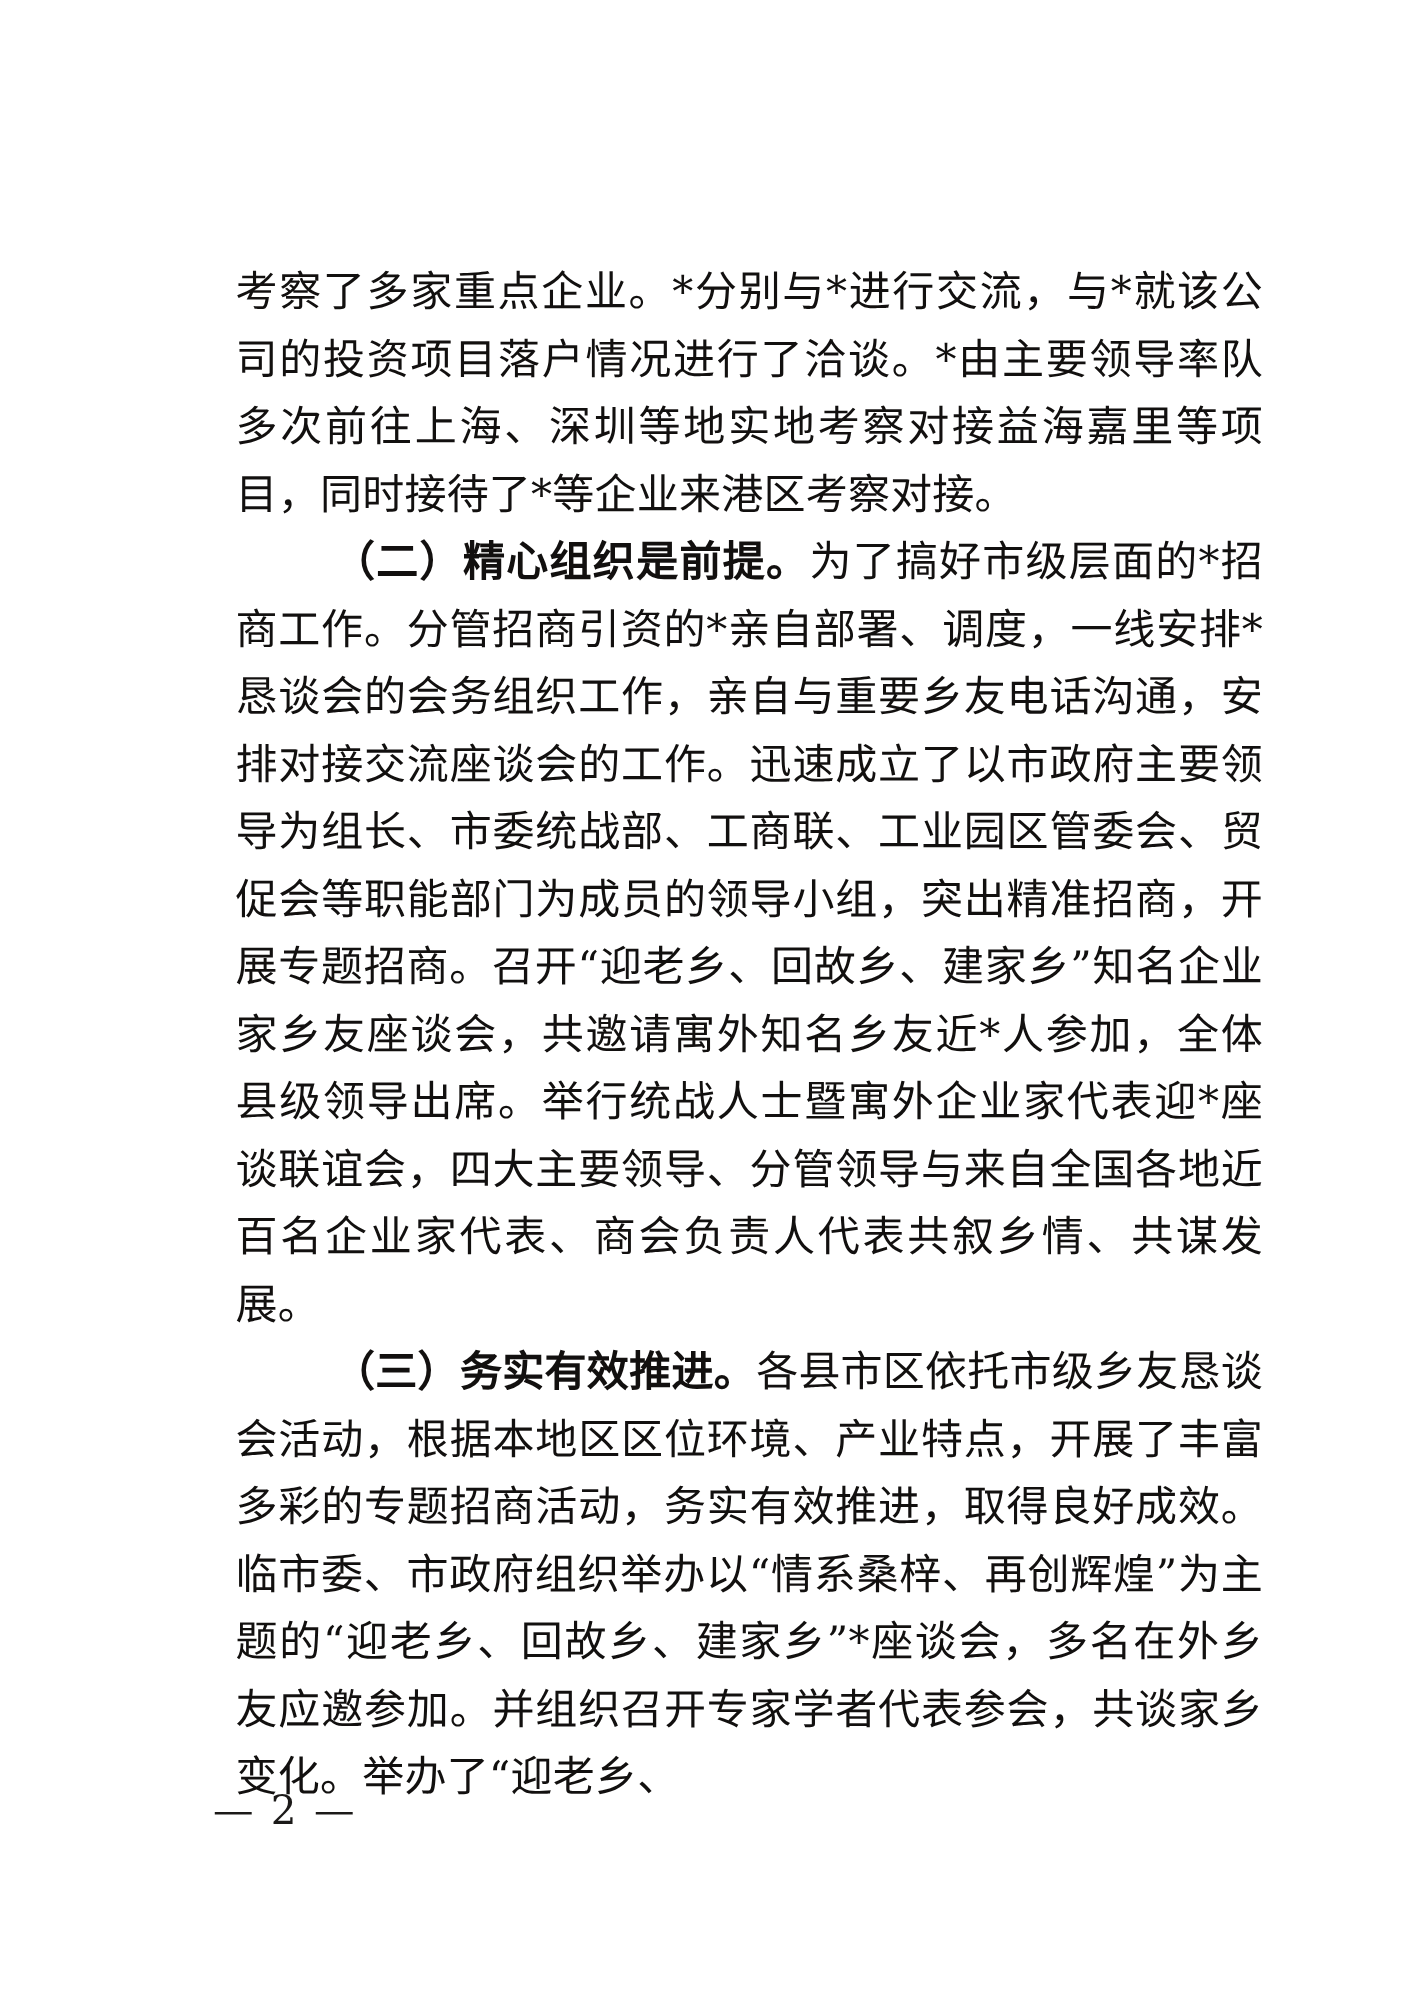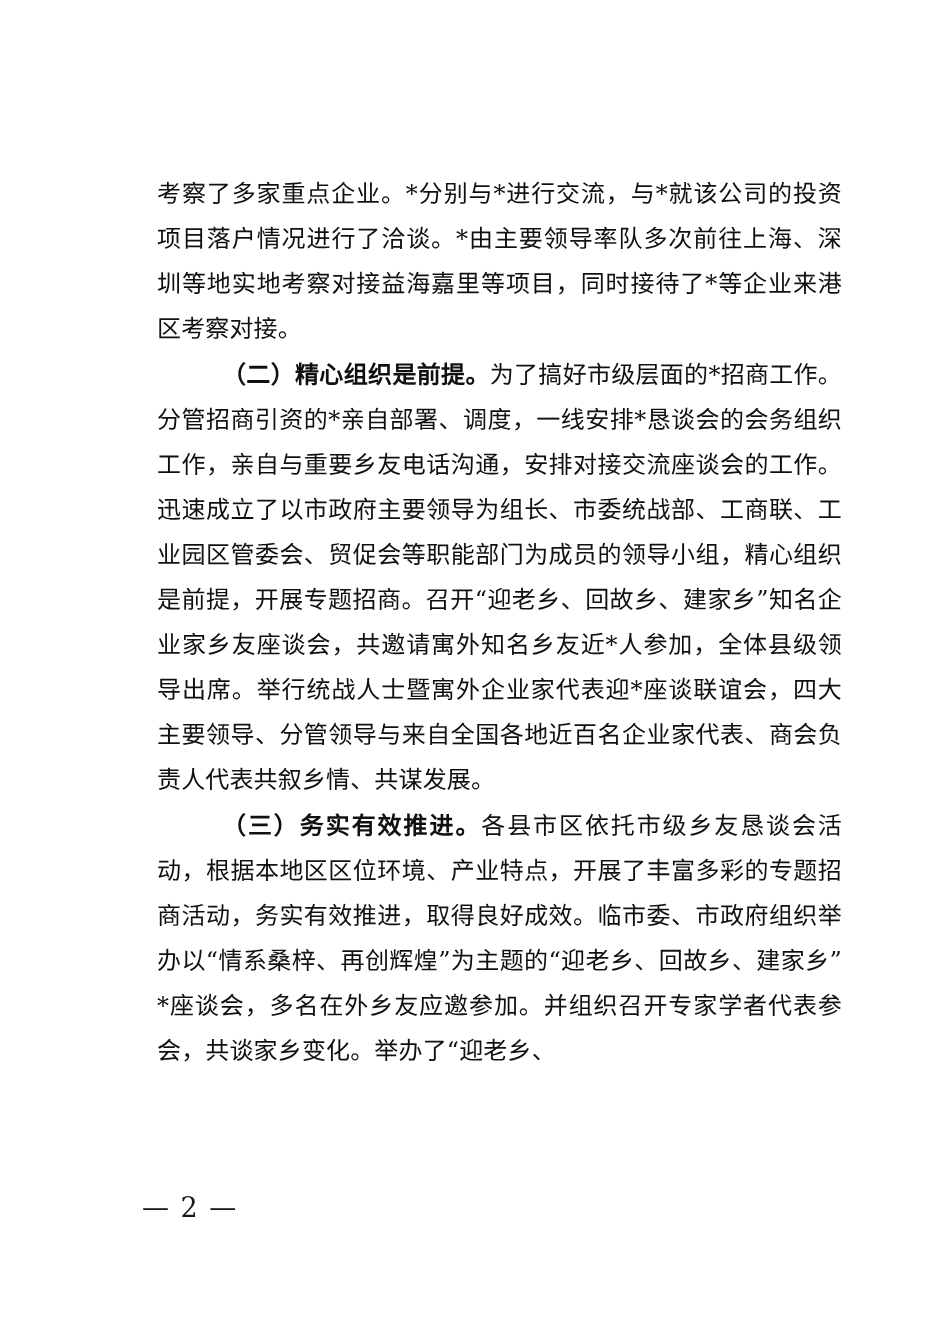--- a/index.html
+++ b/index.html
@@ -27,21 +27,21 @@
   .content {
     position: absolute;
     left: 157px;
     top: 172px;
     width: 685px;
   }
 
   .para {
     margin: 0;
     padding: 0;
-    font-size: 24px;
+    font-size: 28px;
     line-height: 45px;
     color: #12100f;
     text-align: justify;
     text-align-last: left;
     text-justify: inter-character;
     letter-spacing: 0.15px;
     font-weight: 400;
     -webkit-font-smoothing: antialiased;
   }
 
@@ -77,21 +77,21 @@
 
 <div class="page">
 
   <div class="content">
 
     <p class="para">
       <span>考察了多家重点企业。*分别与*进行交流，与*就该公司的投资项目落户情况进行了洽谈。*由主要领导率队多次前往上海、深圳等地实地考察对接益海嘉里等项目，同时接待了*等企业来港区考察对接。</span>
     </p>
 
     <p class="para indent">
-      <span class="lead">（二）精心组织是前提。</span><span>为了搞好市级层面的*招商工作。分管招商引资的*亲自部署、调度，一线安排*恳谈会的会务组织工作，亲自与重要乡友电话沟通，安排对接交流座谈会的工作。迅速成立了以市政府主要领导为组长、市委统战部、工商联、工业园区管委会、贸促会等职能部门为成员的领导小组，精心组织是前提，开展专题招商。召开“迎老乡、回故乡、建家乡”知名企业家乡友座谈会，共邀请寓外知名乡友近*人参加，全体县级领导出席。举行统战人士暨寓外企业家代表迎*座谈联谊会，四大主要领导、分管领导与来自全国各地近百名企业家代表、商会负责人代表共叙乡情、共谋发展。</span>
+      <span class="lead">（二）精心组织是前提。</span><span>为了搞好市级层面的*招商工作。分管招商引资的*亲自部署、调度，一线安排*恳谈会的会务组织工作，亲自与重要乡友电话沟通，安排对接交流座谈会的工作。迅速成立了以市政府主要领导为组长、市委统战部、工商联、工业园区管委会、贸促会等职能部门为成员的领导小组，突出精准招商，开展专题招商。召开“迎老乡、回故乡、建家乡”知名企业家乡友座谈会，共邀请寓外知名乡友近*人参加，全体县级领导出席。举行统战人士暨寓外企业家代表迎*座谈联谊会，四大主要领导、分管领导与来自全国各地近百名企业家代表、商会负责人代表共叙乡情、共谋发展。</span>
     </p>
 
     <p class="para indent">
       <span class="lead">（三）务实有效推进。</span><span>各县市区依托市级乡友恳谈会活动，根据本地区区位环境、产业特点，开展了丰富多彩的专题招商活动，务实有效推进，取得良好成效。临市委、市政府组织举办以“情系桑梓、再创辉煌”为主题的“迎老乡、回故乡、建家乡”*座谈会，多名在外乡友应邀参加。并组织召开专家学者代表参会，共谈家乡变化。举办了“迎老乡、</span>
     </p>
 
   </div>
 
   <div class="footer">
     <p class="page-number">— 2 —</p>

